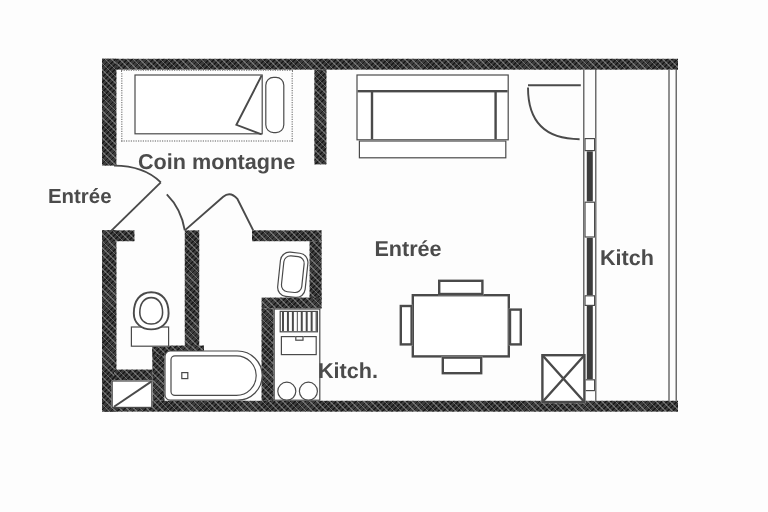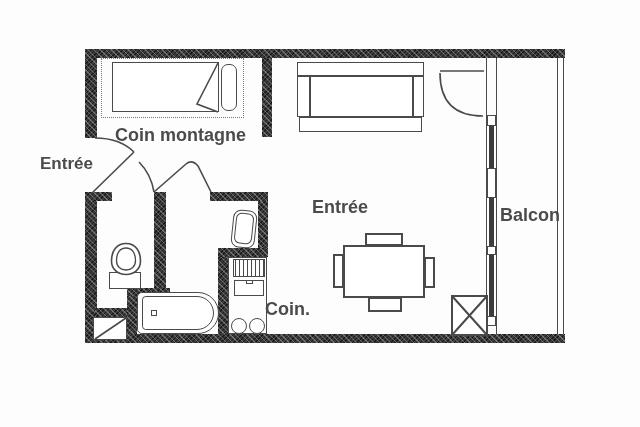--- a/index.html
+++ b/index.html
@@ -122,16 +122,16 @@
     <path stroke-width="1.3" d="M 126 248 C 132 248 135.5 253 135.5 260.5 C 135.5 266.5 131.5 270 126 270 C 120.5 270 116.5 266.5 116.5 260.5 C 116.5 253 120 248 126 248 Z"></path>
 
     <path stroke-width="2" d="M 452 296 L 487 335 M 487 296 L 452 335"></path>
 
     <path d="M 95 339 L 126 318"></path>
   </svg>
 
   <div class="lbl" style="left:40px;top:155px;font-size:17px;">Entrée</div>
   <div class="lbl" style="left:115px;top:126px;">Coin montagne</div>
   <div class="lbl" style="left:312px;top:198px;">Entrée</div>
-  <div class="lbl" style="left:265px;top:300px;">Coin.</div>
-  <div class="lbl" style="left:500px;top:206px;">Balcon</div>
+  <div class="lbl" style="left:265px;top:300px;">Kitch.</div>
+  <div class="lbl" style="left:500px;top:206px;">Kitch</div>
 
 </div>
 
 </body></html>

